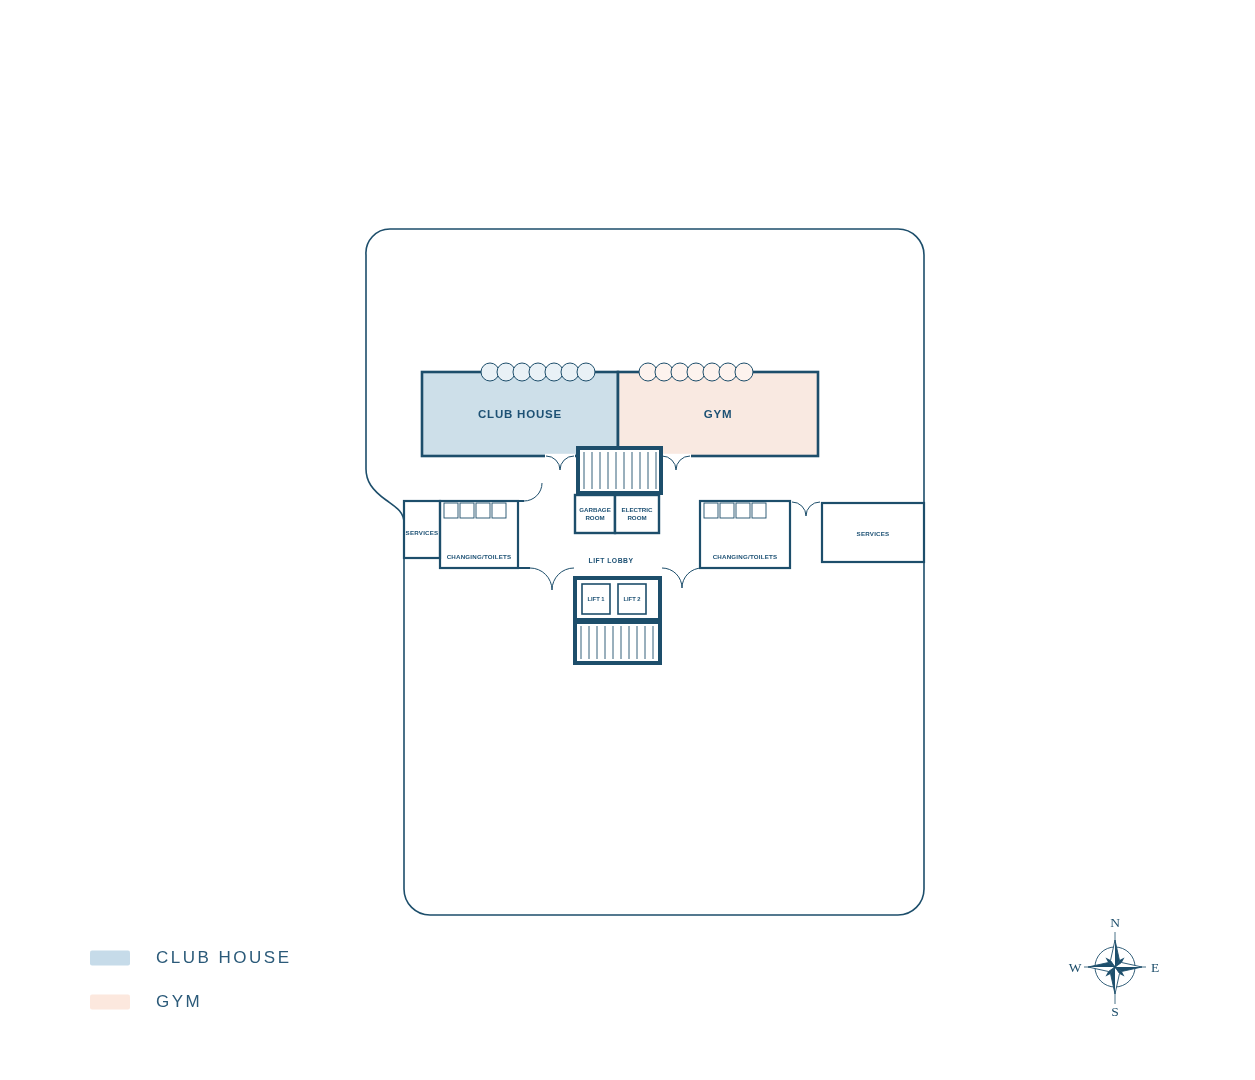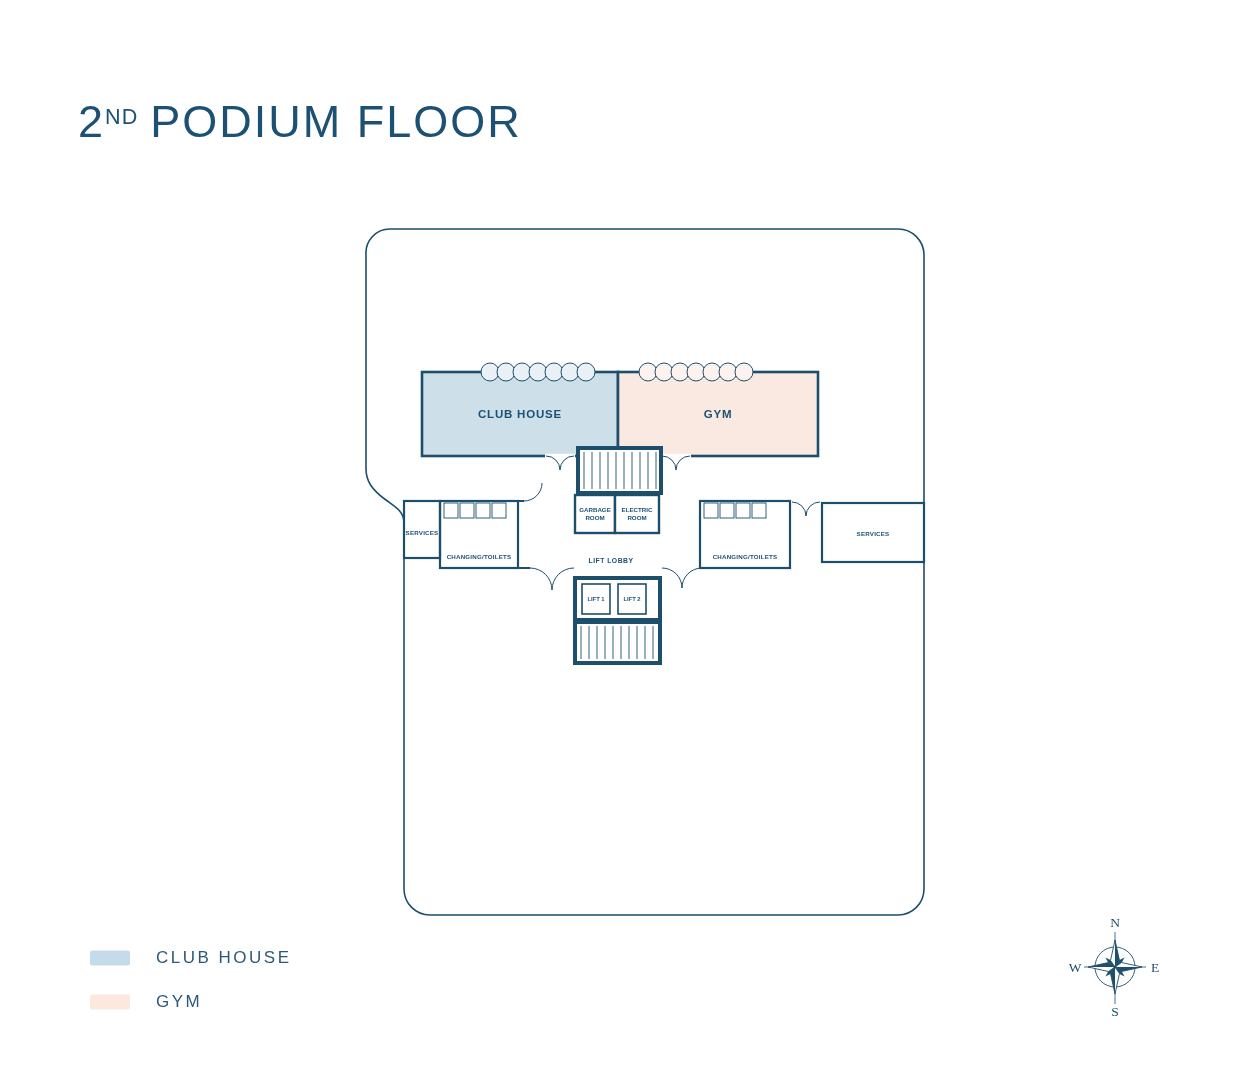--- a/index.html
+++ b/index.html
@@ -38,21 +38,20 @@
 
   
   .compass{position:absolute;left:1053px;top:905px;width:124px;height:124px;}
   .cdir{font-family:"Liberation Serif", serif;font-size:13.5px;fill:#1d4e6b;text-anchor:middle;}
 </style>
 </head>
 <body>
 
 <div class="page">
 
-  <h1 class="title"><span>2</span><span class="ordinal">ND</span><span class="rest">PODIUM FLOOR</span></h1>
 
   <div class="plan">
     <svg width="572" height="700" viewBox="0 0 572 700">
 
       <path d="M 30,4 H 538 A 26,26 0 0 1 564,30 V 664 A 26,26 0 0 1 538,690 H 70 A 26,26 0 0 1 44,664 V 298 C 44,286 34,281 26,275 C 12,265 6,256 6,244 V 30 A 24,24 0 0 1 30,4 Z" fill="none" stroke="#1d4e6b" stroke-width="1.6"></path>
 
       <rect x="62" y="147" width="196" height="84" stroke="#1d4e6b" stroke-width="2.6" fill="#cddfe9"></rect>
       <rect x="258" y="147" width="200" height="84" stroke="#1d4e6b" stroke-width="2.6" fill="#f9e9e1"></rect>
 
       <rect x="185" y="228.8" width="30" height="5" fill="#ffffff"></rect>

